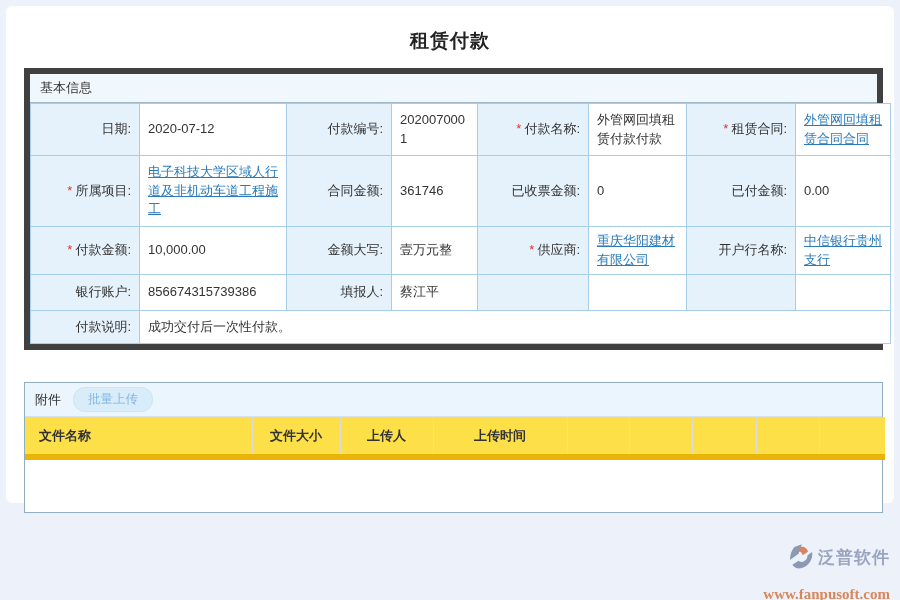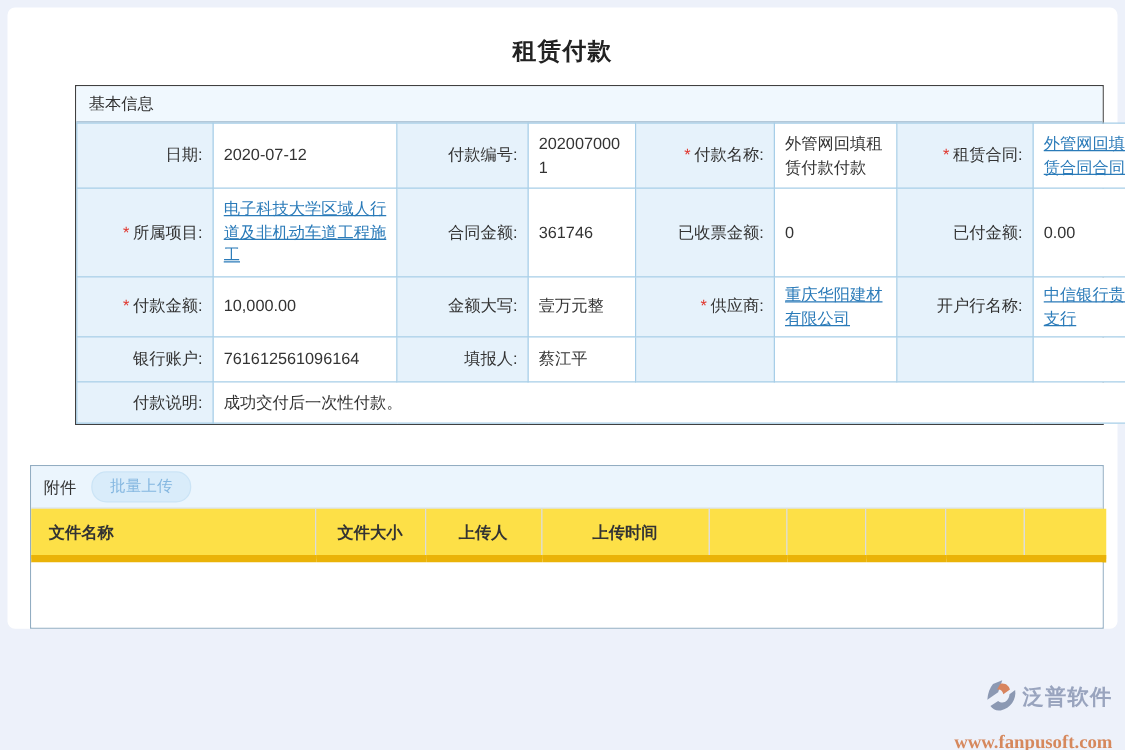--- a/index.html
+++ b/index.html
@@ -23,23 +23,22 @@
     font-size: 19px;
     font-weight: bold;
     color: #222;
     padding-top: 22px;
     letter-spacing: 1px;
   }
   .content { padding: 14px 11px 0 18px; }
 
   
   .info-box {
-    border: 1px solid #404040;
+    border: 6px solid #404040;
     margin-bottom: 15px;
-    margin-left: 36px;
   }
   .section-strip {
     background: #F0F8FE;
     border-bottom: 1px solid #9FB8CB;
     padding: 5px 10px;
     color: #333;
   }
   table.info {
     width: 100%;
     border-collapse: collapse;
@@ -178,21 +177,21 @@
             <td class="val">10,000.00</td>
             <td class="lbl">金额大写:</td>
             <td class="val">壹万元整</td>
             <td class="lbl"><span class="req">*</span><span>供应商:</span></td>
             <td class="val"><a class="cell-link">重庆华阳建材有限公司</a></td>
             <td class="lbl">开户行名称:</td>
             <td class="val"><a class="cell-link">中信银行贵州支行</a></td>
           </tr>
           <tr style="height:36px">
             <td class="lbl">银行账户:</td>
-            <td class="val">761612561096164</td>
+            <td class="val">856674315739386</td>
             <td class="lbl">填报人:</td>
             <td class="val">蔡江平</td>
             <td class="lbl"></td>
             <td class="val"></td>
             <td class="lbl"></td>
             <td class="val"></td>
           </tr>
           <tr style="height:33px">
             <td class="lbl">付款说明:</td>
             <td class="val" colspan="7">成功交付后一次性付款。</td>

